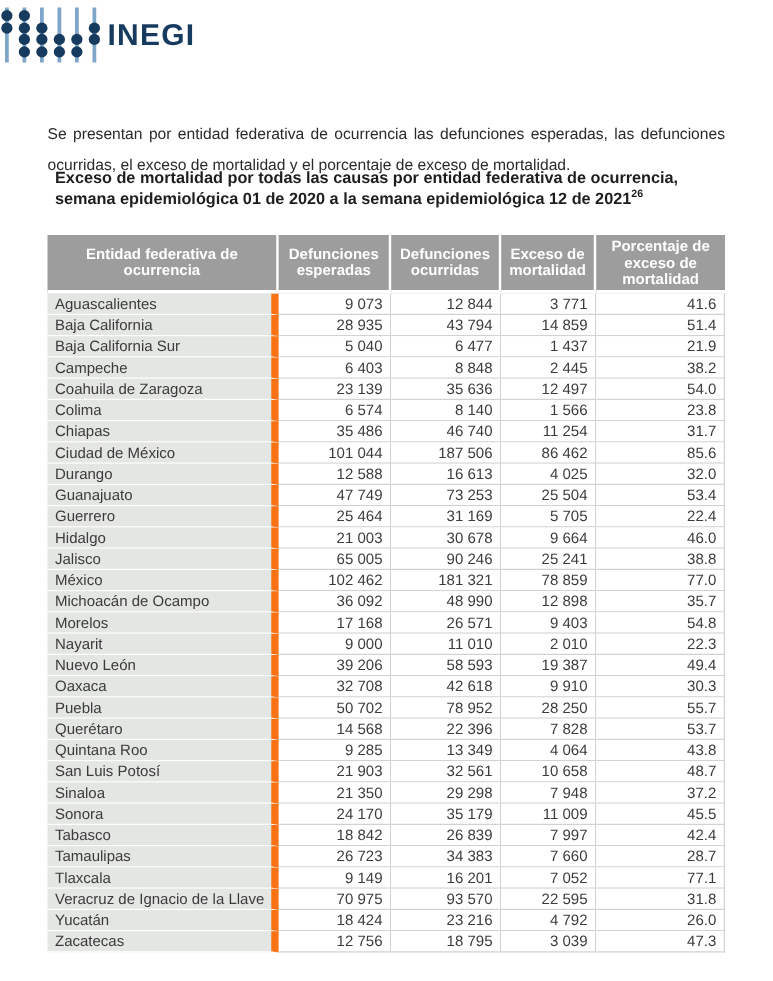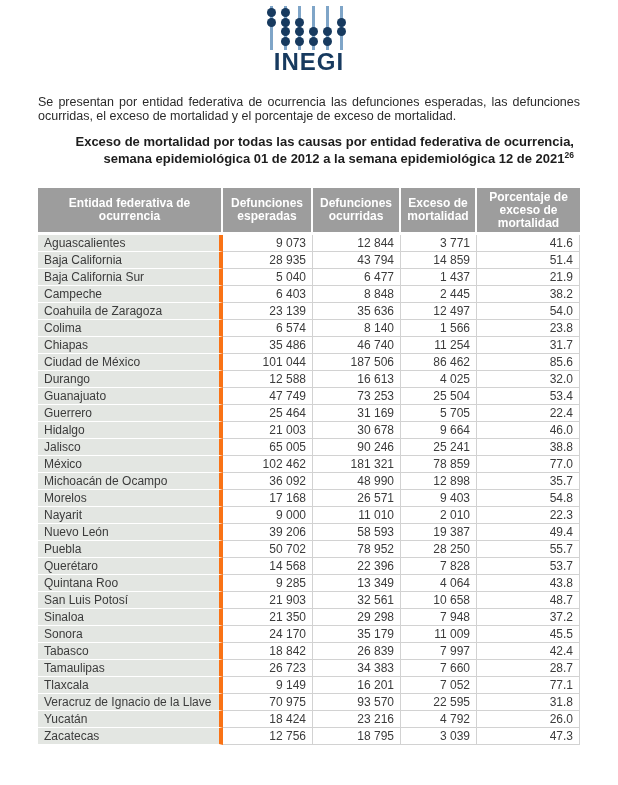--- a/index.html
+++ b/index.html
@@ -8,41 +8,41 @@
     font-family:"Liberation Sans", sans-serif;
     color:#3b3b3b;
     position:relative;
     overflow:hidden;
   }
   .page{position:relative;width:618px;height:785px;background:#fff;}
 
   
   .logo-wrap{
     position:absolute;top:6px;left:0;right:0;
-    display:flex;flex-direction:column;align-items:center;
+    display:flex;flex-direction:row;align-items:center;
   }
   .abacus{position:relative;width:86px;height:44px;}
   .rod{position:absolute;top:0;bottom:0;width:3px;background:#7fa5c8;}
   .bead{position:absolute;width:9px;height:9px;border-radius:50%;background:#1c3f66;}
   .inegi-text{
     margin-top:1px;
     color:#173a5f;font-weight:bold;font-size:24px;line-height:22px;
     letter-spacing:1px;
   }
 
   
   .intro{
     position:absolute;left:38px;top:82px;width:542px;
-    font-size:12.5px;line-height:14px;text-align:justify;color:#2b2b2b;
+    font-size:12.5px;line-height:25px;text-align:justify;color:#2b2b2b;
   }
 
   
   .tbl-title{
-    position:absolute;left:32px;top:133px;width:542px;
-    text-align:right;font-weight:bold;font-size:13px;line-height:17px;color:#1d1d1d;
+    position:absolute;left:44px;top:133px;width:542px;
+    text-align:left;font-weight:bold;font-size:13px;line-height:17px;color:#1d1d1d;
   }
   .tbl-title sup{font-size:8.5px;line-height:0;}
 
   
   table.mortality{
     position:absolute;left:38px;top:188px;width:542px;
     border-collapse:separate;border-spacing:0;table-layout:fixed;
     font-size:12px;
   }
   col.c-entity{width:185px;}
@@ -62,21 +62,21 @@
   th:last-child{border-right:none;}
 
   td{
     height:16px;line-height:16px;padding:0 6px;
     white-space:nowrap;overflow:hidden;
     vertical-align:middle;
   }
   td.entity{
     background:#e3e6e2;color:#3b3b3b;text-align:left;
     border-bottom:1px solid #ffffff;
-    border-right:4px solid #f97316;
+    border-right:6px solid #f97316;
   }
   td.num{
     background:#ffffff;color:#3b3b3b;text-align:right;
     border-bottom:1px solid #d2d2d2;
     border-right:1px solid #d2d2d2;
   }
 </style>
 </head>
 <body>
 
@@ -106,21 +106,21 @@
         <div class="bead" style="left: 71px; top: 11.5px; background: rgb(23, 58, 95);"></div>
         <div class="bead" style="left: 71px; top: 21px; background: rgb(23, 58, 95);"></div>
       </div>
     <div class="inegi-text" style="color: rgb(23, 58, 95);">INEGI</div>
   </div>
 
   <p class="intro">Se presentan por entidad federativa de ocurrencia las defunciones esperadas, las defunciones ocurridas, el exceso de mortalidad y el porcentaje de exceso de mortalidad.</p>
 
   <div class="tbl-title">
     <div>Exceso de mortalidad por todas las causas por entidad federativa de ocurrencia,</div>
-    <div><span>semana epidemiológica 01 de 2012 a la semana epidemiológica 12 de 2021</span><sup>26</sup></div>
+    <div><span>semana epidemiológica 01 de 2020 a la semana epidemiológica 12 de 2021</span><sup>26</sup></div>
   </div>
 
   <table class="mortality">
     <colgroup>
       <col class="c-entity">
         <col class="c-exp">
         <col class="c-occ">
         <col class="c-exc">
         <col class="c-pct">
     </colgroup>
@@ -254,20 +254,27 @@
           <td class="num">22.3</td>
         </tr>
         <tr>
           <td class="entity">Nuevo León</td>
           <td class="num">39 206</td>
           <td class="num">58 593</td>
           <td class="num">19 387</td>
           <td class="num">49.4</td>
         </tr>
         <tr>
+          <td class="entity">Oaxaca</td>
+          <td class="num">32 708</td>
+          <td class="num">42 618</td>
+          <td class="num">9 910</td>
+          <td class="num">30.3</td>
+        </tr>
+        <tr>
           <td class="entity">Puebla</td>
           <td class="num">50 702</td>
           <td class="num">78 952</td>
           <td class="num">28 250</td>
           <td class="num">55.7</td>
         </tr>
         <tr>
           <td class="entity">Querétaro</td>
           <td class="num">14 568</td>
           <td class="num">22 396</td>

